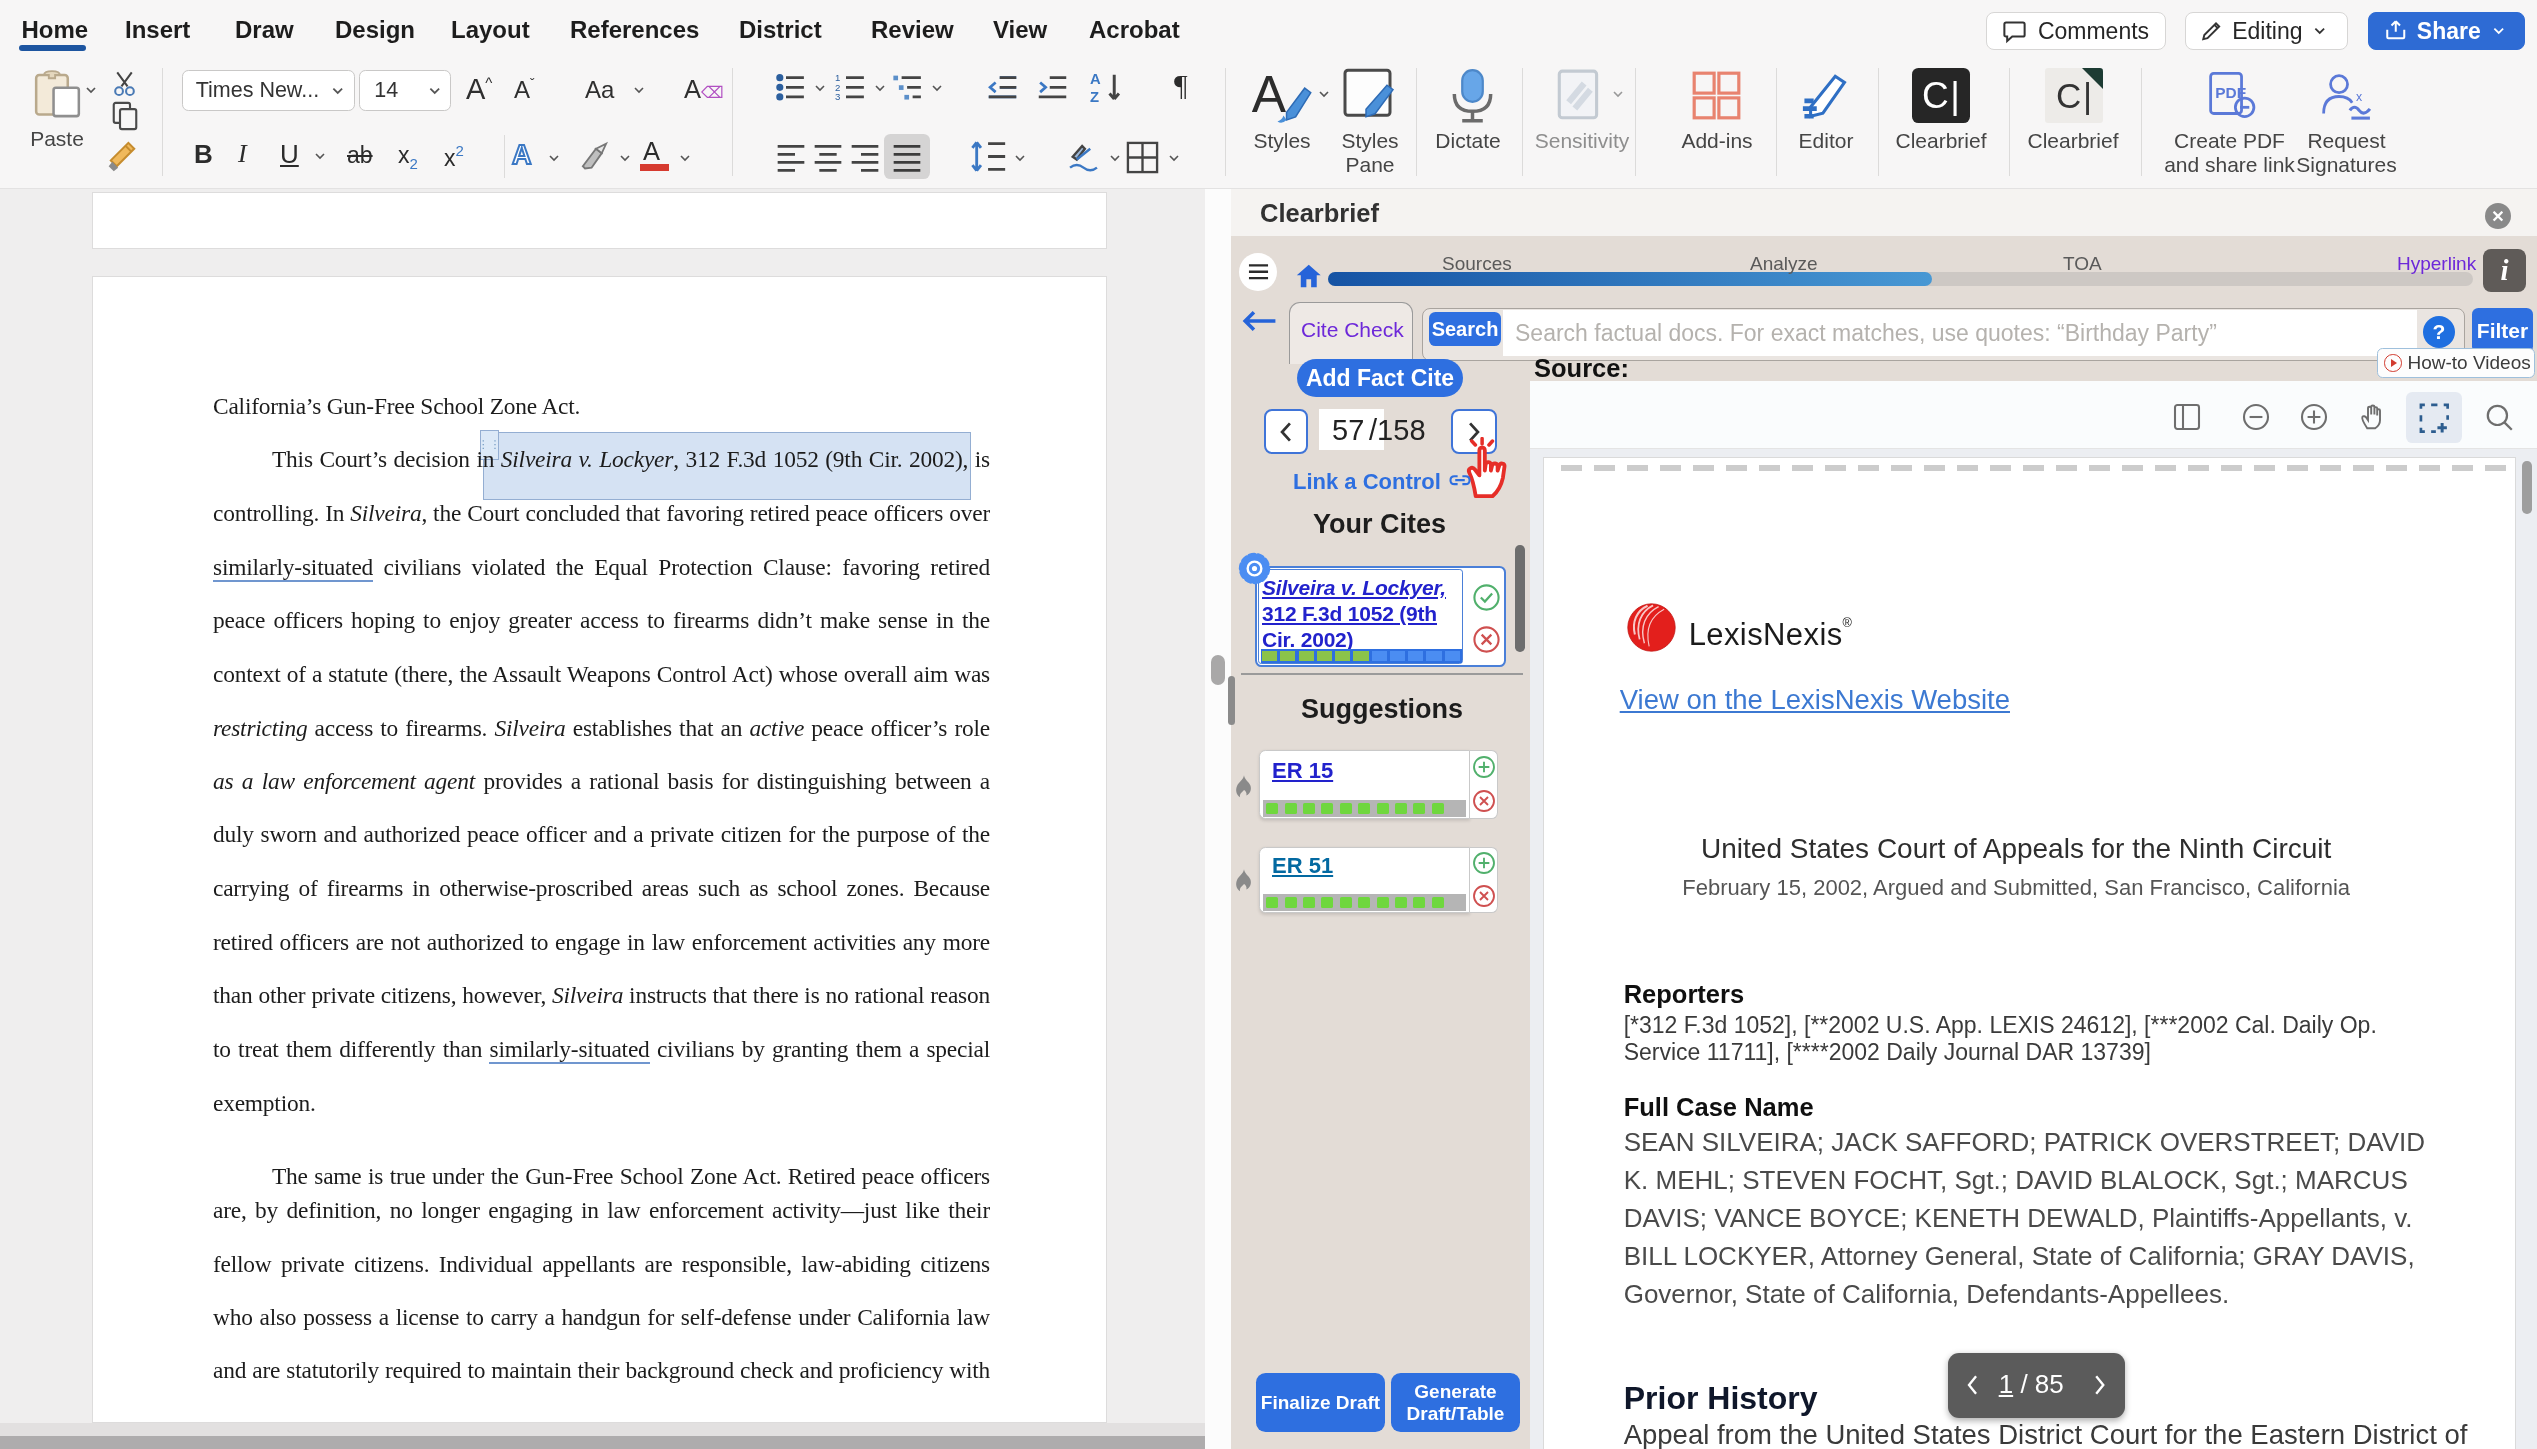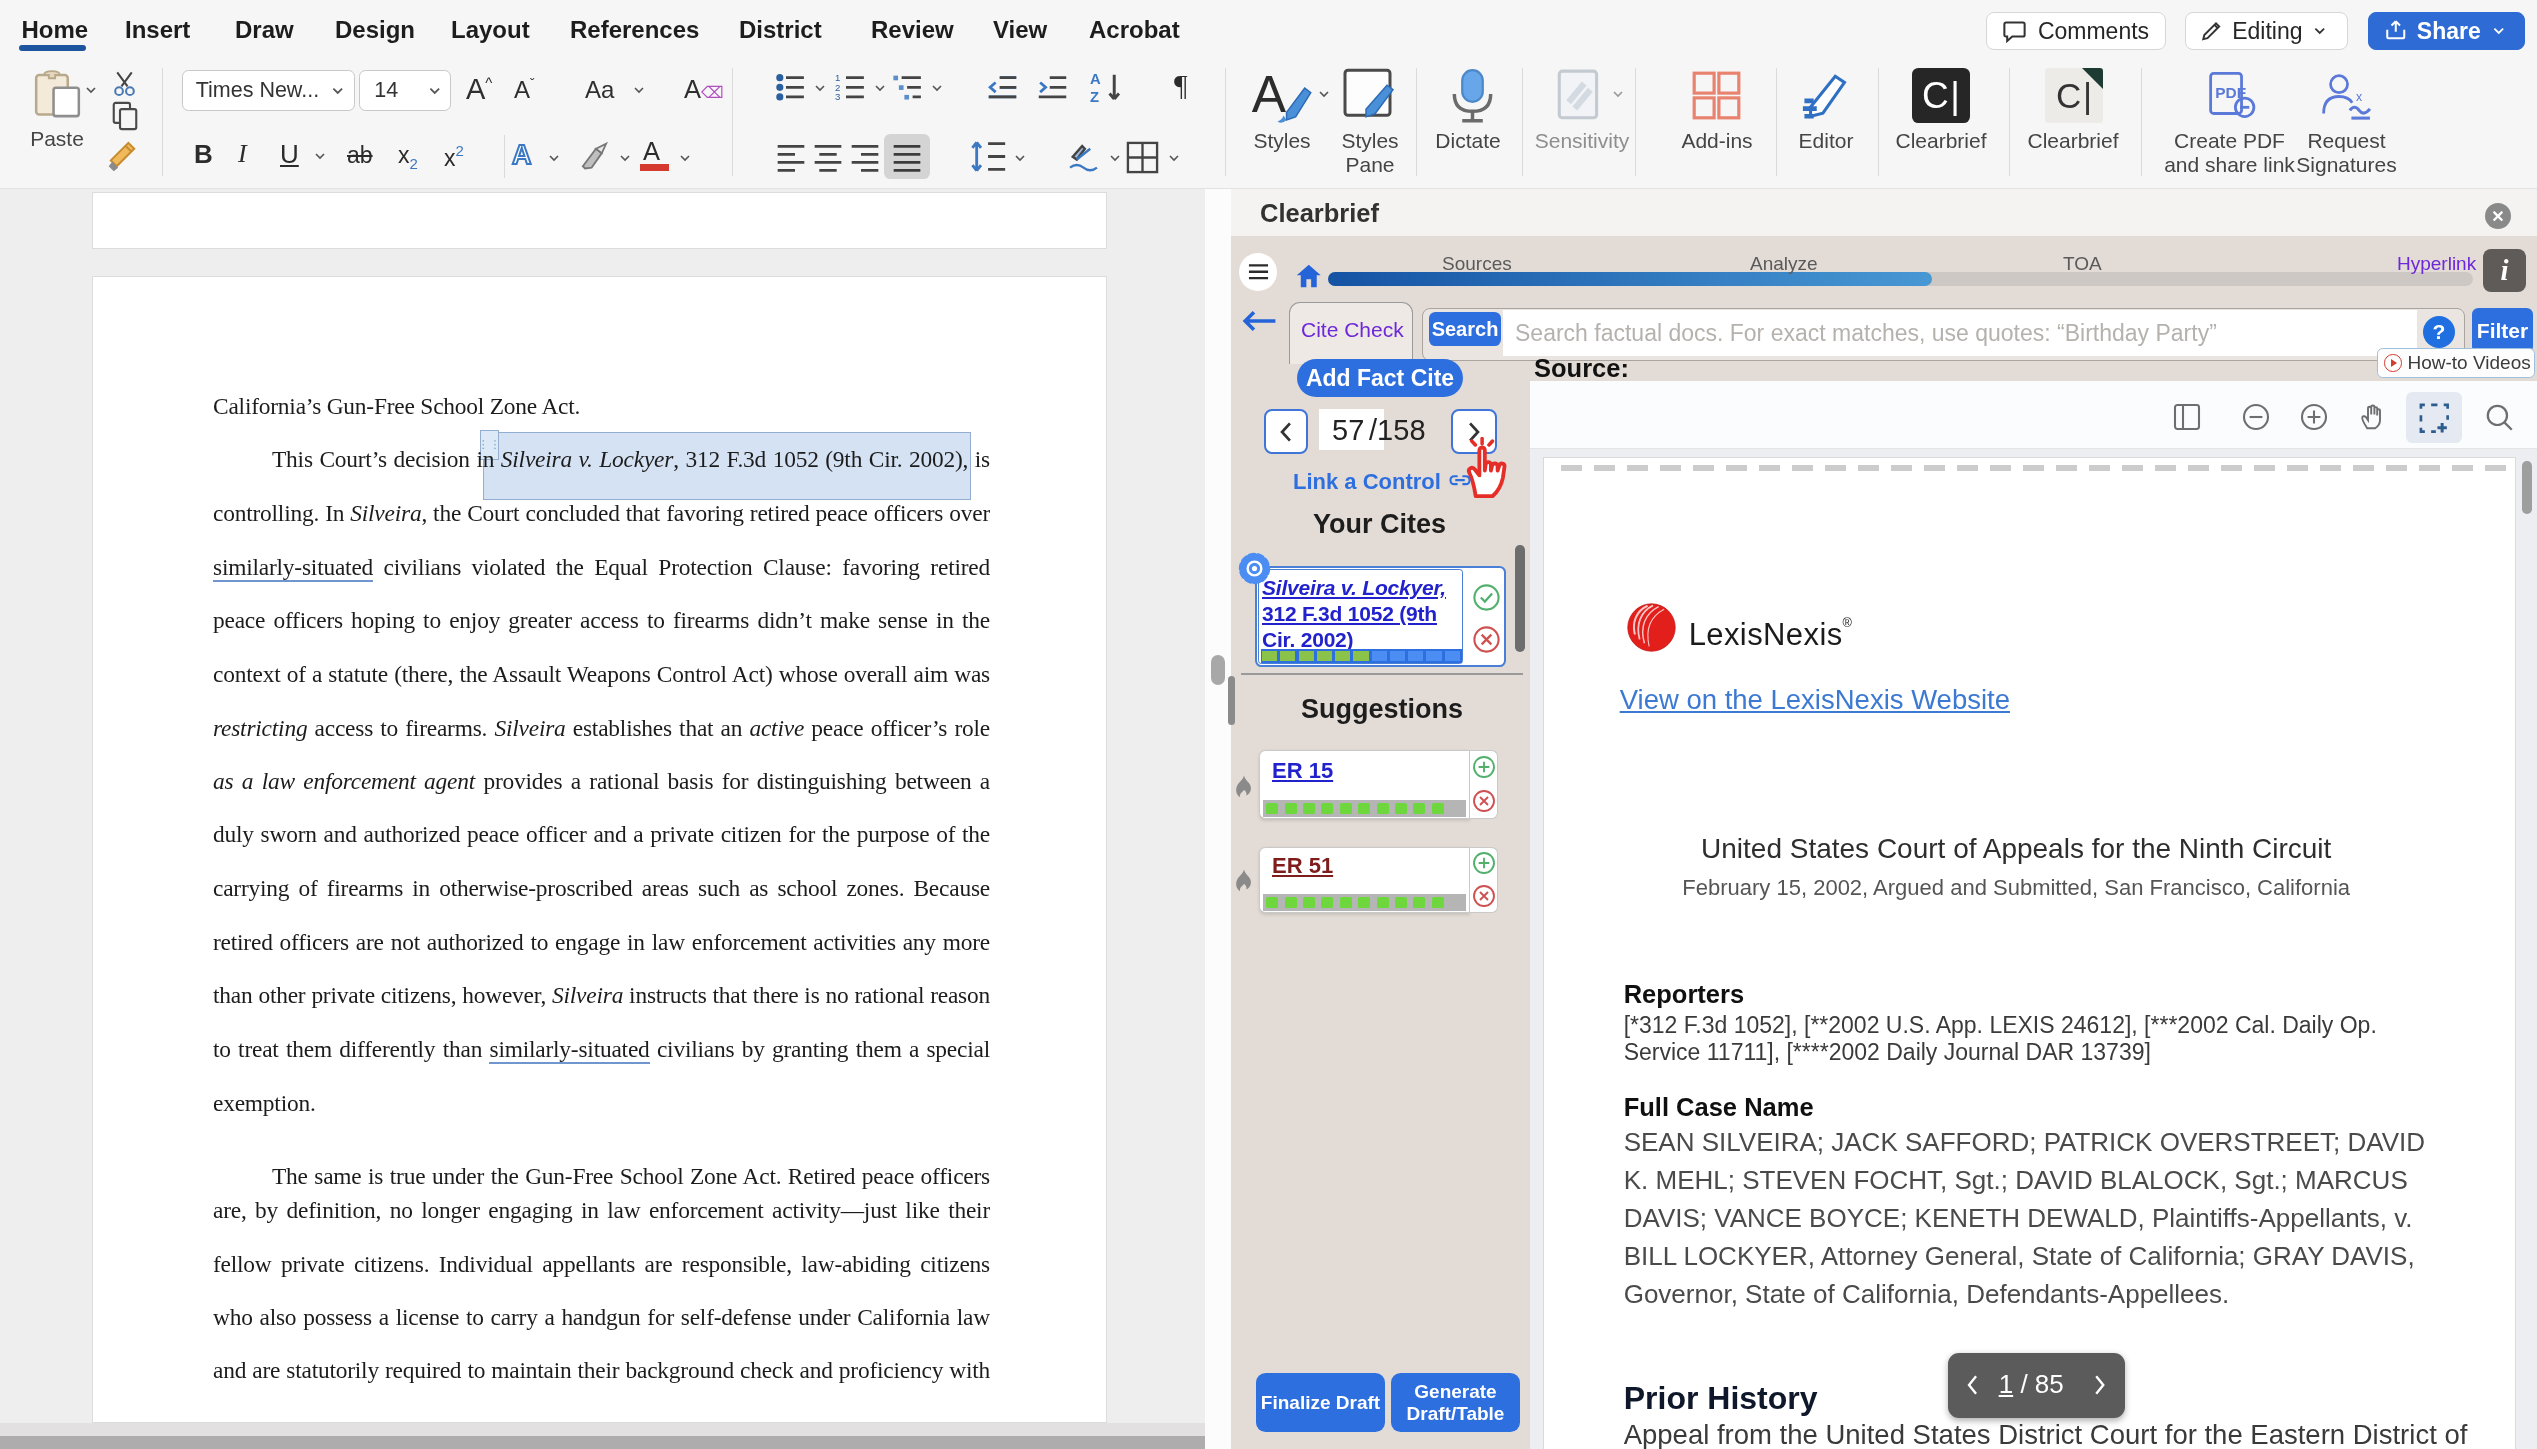--- a/index.html
+++ b/index.html
@@ -501,21 +501,21 @@
   <div class="abs" style="left:241px; top:600px;"><svg width="24" height="24" viewBox="0 0 36 36" fill="none">
         <circle cx="18" cy="18" r="15" stroke="#cf5050" stroke-width="2.8"></circle>
         <path d="M12 12 L24 24 M24 12 L12 24" stroke="#cf5050" stroke-width="2.8"></path>
       </svg></div>
   <div class="abs" style="left:1.6px; top:585px;"><svg width="22" height="29" viewBox="0 0 28 36" fill="#8a8a8a">
         <path d="M14 1 C15 7 20 9 22 14 C24 19 22 25 17 27 C18 24 16 21 14 20 C12 23 8 24 9 29 C4 26 3 20 5 15 C7 10 13 7 14 1 Z"></path>
       </svg></div>
 
   <div class="abs" style="left:28px; top:658px; width:211px; height:66px; background:#fff; border:1.2px solid #c9c9c9; border-radius:6.4px 0 0 6.4px; box-shadow:0 1.6px 3.2px rgba(0,0,0,0.12);"></div>
   <div class="abs" style="left:239px; top:658px; width:28px; height:66px; background:#fff; border:1.2px solid #c9c9c9; border-left:none; border-radius:0 6.4px 6.4px 0;"></div>
-  <div class="abs" style="left:41px; top:664px; font-size:22px; font-weight:700; color:#7f1d1d; text-decoration:underline;">ER 51</div>
+  <div class="abs" style="left:41px; top:664px; font-size:22px; font-weight:700; color:#0369a1; text-decoration:underline;">ER 51</div>
   <div class="abs" style="left:32px; top:705px; width:203px; height:16.7px; background:#b5b5b5; display:flex; gap:6.4px; padding:3.2px 3.2px;">
     <span style="width:12px;background:#6fd73e;border-radius:1.6px;"></span>
       <span style="width:12px;background:#6fd73e;border-radius:1.6px;"></span>
       <span style="width:12px;background:#6fd73e;border-radius:1.6px;"></span>
       <span style="width:12px;background:#6fd73e;border-radius:1.6px;"></span>
       <span style="width:12px;background:#6fd73e;border-radius:1.6px;"></span>
       <span style="width:12px;background:#6fd73e;border-radius:1.6px;"></span>
       <span style="width:12px;background:#6fd73e;border-radius:1.6px;"></span>
       <span style="width:12px;background:#6fd73e;border-radius:1.6px;"></span>
       <span style="width:12px;background:#6fd73e;border-radius:1.6px;"></span>

